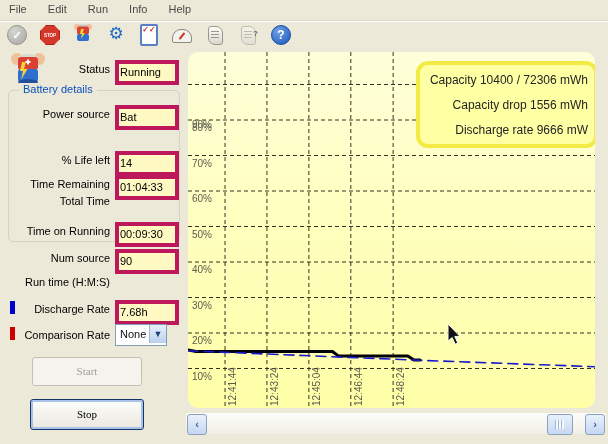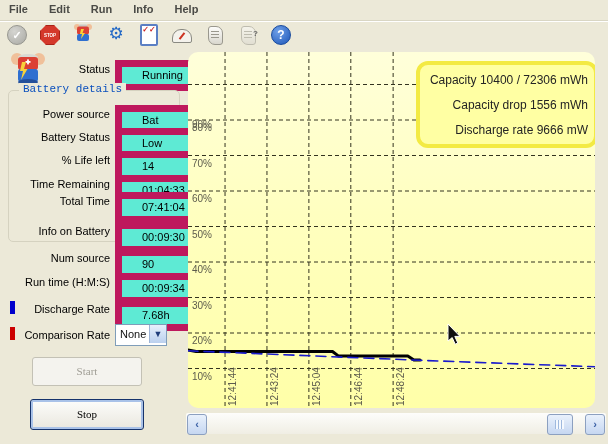--- a/index.html
+++ b/index.html
@@ -2,21 +2,21 @@
 <html><head>
 <meta charset="utf-8">
 <style>
   html,body{margin:0;padding:0;}
   body{font-family:"Liberation Sans",sans-serif;}
   .window{position:relative;width:608px;height:444px;background:#ECE9D8;overflow:hidden;
           font-size:11px;color:#111;}
   
   .menubar{position:absolute;left:0;top:0;width:608px;height:20px;
            border-bottom:1px solid #D9D6C4;box-shadow:0 1px 0 #FFFFFF;}
-  .menu-item{display:inline-block;padding:3px 9px 2px 9px;color:#4a4a46;cursor:default;font-weight:bold;}
+  .menu-item{display:inline-block;padding:3px 9px 2px 9px;color:#4a4a46;cursor:default;}
   
   .toolbar{position:absolute;left:0;top:21px;width:608px;height:27px;}
   .tbtn{position:absolute;top:2px;width:22px;height:22px;text-align:center;line-height:22px;}
   .icon-circle{display:inline-block;width:18px;height:18px;border-radius:50%;
                color:#fff;font-weight:bold;font-size:11px;line-height:18px;vertical-align:middle;}
   .ok-ic{background:radial-gradient(circle at 35% 30%,#D5D5D1,#A9A9A3);border:1px solid #96968F;}
   .stop-ic{background:#D4382B;border:1px solid #A92318;
            clip-path:polygon(30% 0,70% 0,100% 30%,100% 70%,70% 100%,30% 100%,0 70%,0 30%);
            font-size:4.5px;letter-spacing:0;line-height:19px;border-radius:3px;}
   .help-ic{background:radial-gradient(circle at 35% 30%,#6FA0E8,#1D56B8);border:1px solid #174A9E;font-size:12px;}
@@ -28,24 +28,24 @@
   .gauge-ic::after{content:"";position:absolute;left:8px;top:2px;width:2px;height:8px;background:#C32;transform:rotate(38deg);}
   .scroll-ic{display:inline-block;width:13px;height:17px;background:linear-gradient(#FDFDFB,#D9D7CE);
              border:1px solid #9A988E;border-radius:3px 7px 3px 7px;position:relative;vertical-align:middle;}
   .scroll-ic::before{content:"";position:absolute;left:2px;top:4px;width:8px;height:1px;background:#9A988E;box-shadow:0 3px 0 #9A988E,0 6px 0 #9A988E;}
   .scroll-dim{opacity:.55;}
   .scroll-q{position:absolute;right:1px;bottom:0;font-size:8px;font-weight:bold;color:#666;}
   
   .panel{position:absolute;left:0;top:48px;width:186px;height:396px;}
   .row{position:absolute;height:18px;}
   .lbl{position:absolute;right:76px;left:0;text-align:right;line-height:18px;color:#000;}
-  .field{position:absolute;left:115px;top:0;width:52px;height:16px;background:#5eead4;
-         border:7px solid #be185d;padding:1px 3px 0 20px;line-height:15px;color:#000;overflow:hidden;}
+  .field{position:absolute;left:115px;top:0;width:52px;height:16px;background:#fef9c3;
+         border:4px solid #be185d;padding:1px 3px 0 1px;line-height:15px;color:#000;overflow:hidden;}
   .groupbox{position:absolute;left:8px;top:42px;width:170px;height:150px;
-            border:1px solid #D5D2C0;border-radius:5px;font-family:Liberation Mono, monospace;}
+            border:1px solid #D5D2C0;border-radius:5px;}
   .group-legend{position:absolute;left:10px;top:-8px;background:#ECE9D8;padding:0 4px;color:#0B50BD;}
   .marker{position:absolute;left:10px;width:5px;height:13px;}
   .combo{position:absolute;left:115px;width:50px;height:20px;background:#fff;border:1px solid #7F9DB9;}
   .combo-val{position:absolute;left:4px;top:3px;}
   .combo-btn{position:absolute;right:0;top:0;width:16px;height:18px;border-left:1px solid #9DB4D6;
              background:linear-gradient(#E7F0FC,#BBD0EE);color:#1F3C7A;font-size:9px;text-align:center;line-height:18px;}
   .btn{position:absolute;text-align:center;border-radius:3px;font-family:Liberation Serif, serif;}
   .btn-start{left:32px;top:309px;width:108px;height:27px;line-height:27px;
              background:#F4F3EE;border:1px solid #C3C1B5;color:#A09E95;}
   .btn-stop{left:30px;top:351px;width:112px;height:29px;line-height:29px;
@@ -128,48 +128,42 @@
     </div>
 
     <div class="groupbox">
       <span class="group-legend">Battery details</span>
     </div>
 
     <div class="row" style="left:0;top:57px;width:186px;">
       <span class="lbl">Power source</span>
       <span class="field">Bat</span>
     </div>
-    <div class="row" style="left:0;top:80px;width:186px;">
-      <span class="lbl">Battery Status</span>
-      <span class="field">Low</span>
-    </div>
     <div class="row" style="left:0;top:103px;width:186px;">
       <span class="lbl">% Life left</span>
       <span class="field">14</span>
     </div>
     <div class="row" style="left:0;top:127px;width:186px;">
       <span class="lbl">Time Remaining</span>
       <span class="field">01:04:33</span>
     </div>
     <div class="row" style="left:0;top:144px;width:186px;text-decoration:underline;">
       <span class="lbl">Total Time</span>
-      <span class="field">07:41:04</span>
     </div>
     <div class="row" style="left:0;top:174px;width:186px;">
-      <span class="lbl">Info on Battery</span>
+      <span class="lbl">Time on Running</span>
       <span class="field">00:09:30</span>
     </div>
 
     <div class="row" style="left:0;top:201px;width:186px;">
       <span class="lbl">Num source</span>
       <span class="field">90</span>
     </div>
     <div class="row" style="left:0;top:225px;width:186px;">
       <span class="lbl">Run time (H:M:S)</span>
-      <span class="field">00:09:34</span>
     </div>
 
     <span class="marker" style="top:253px;background:#0000CC;"></span>
     <div class="row" style="left:0;top:252px;width:186px;">
       <span class="lbl">Discharge Rate</span>
       <span class="field">7.68h</span>
     </div>
 
     <span class="marker" style="top:279px;background:#CC0000;"></span>
     <div class="row" style="left:0;top:278px;width:186px;">

